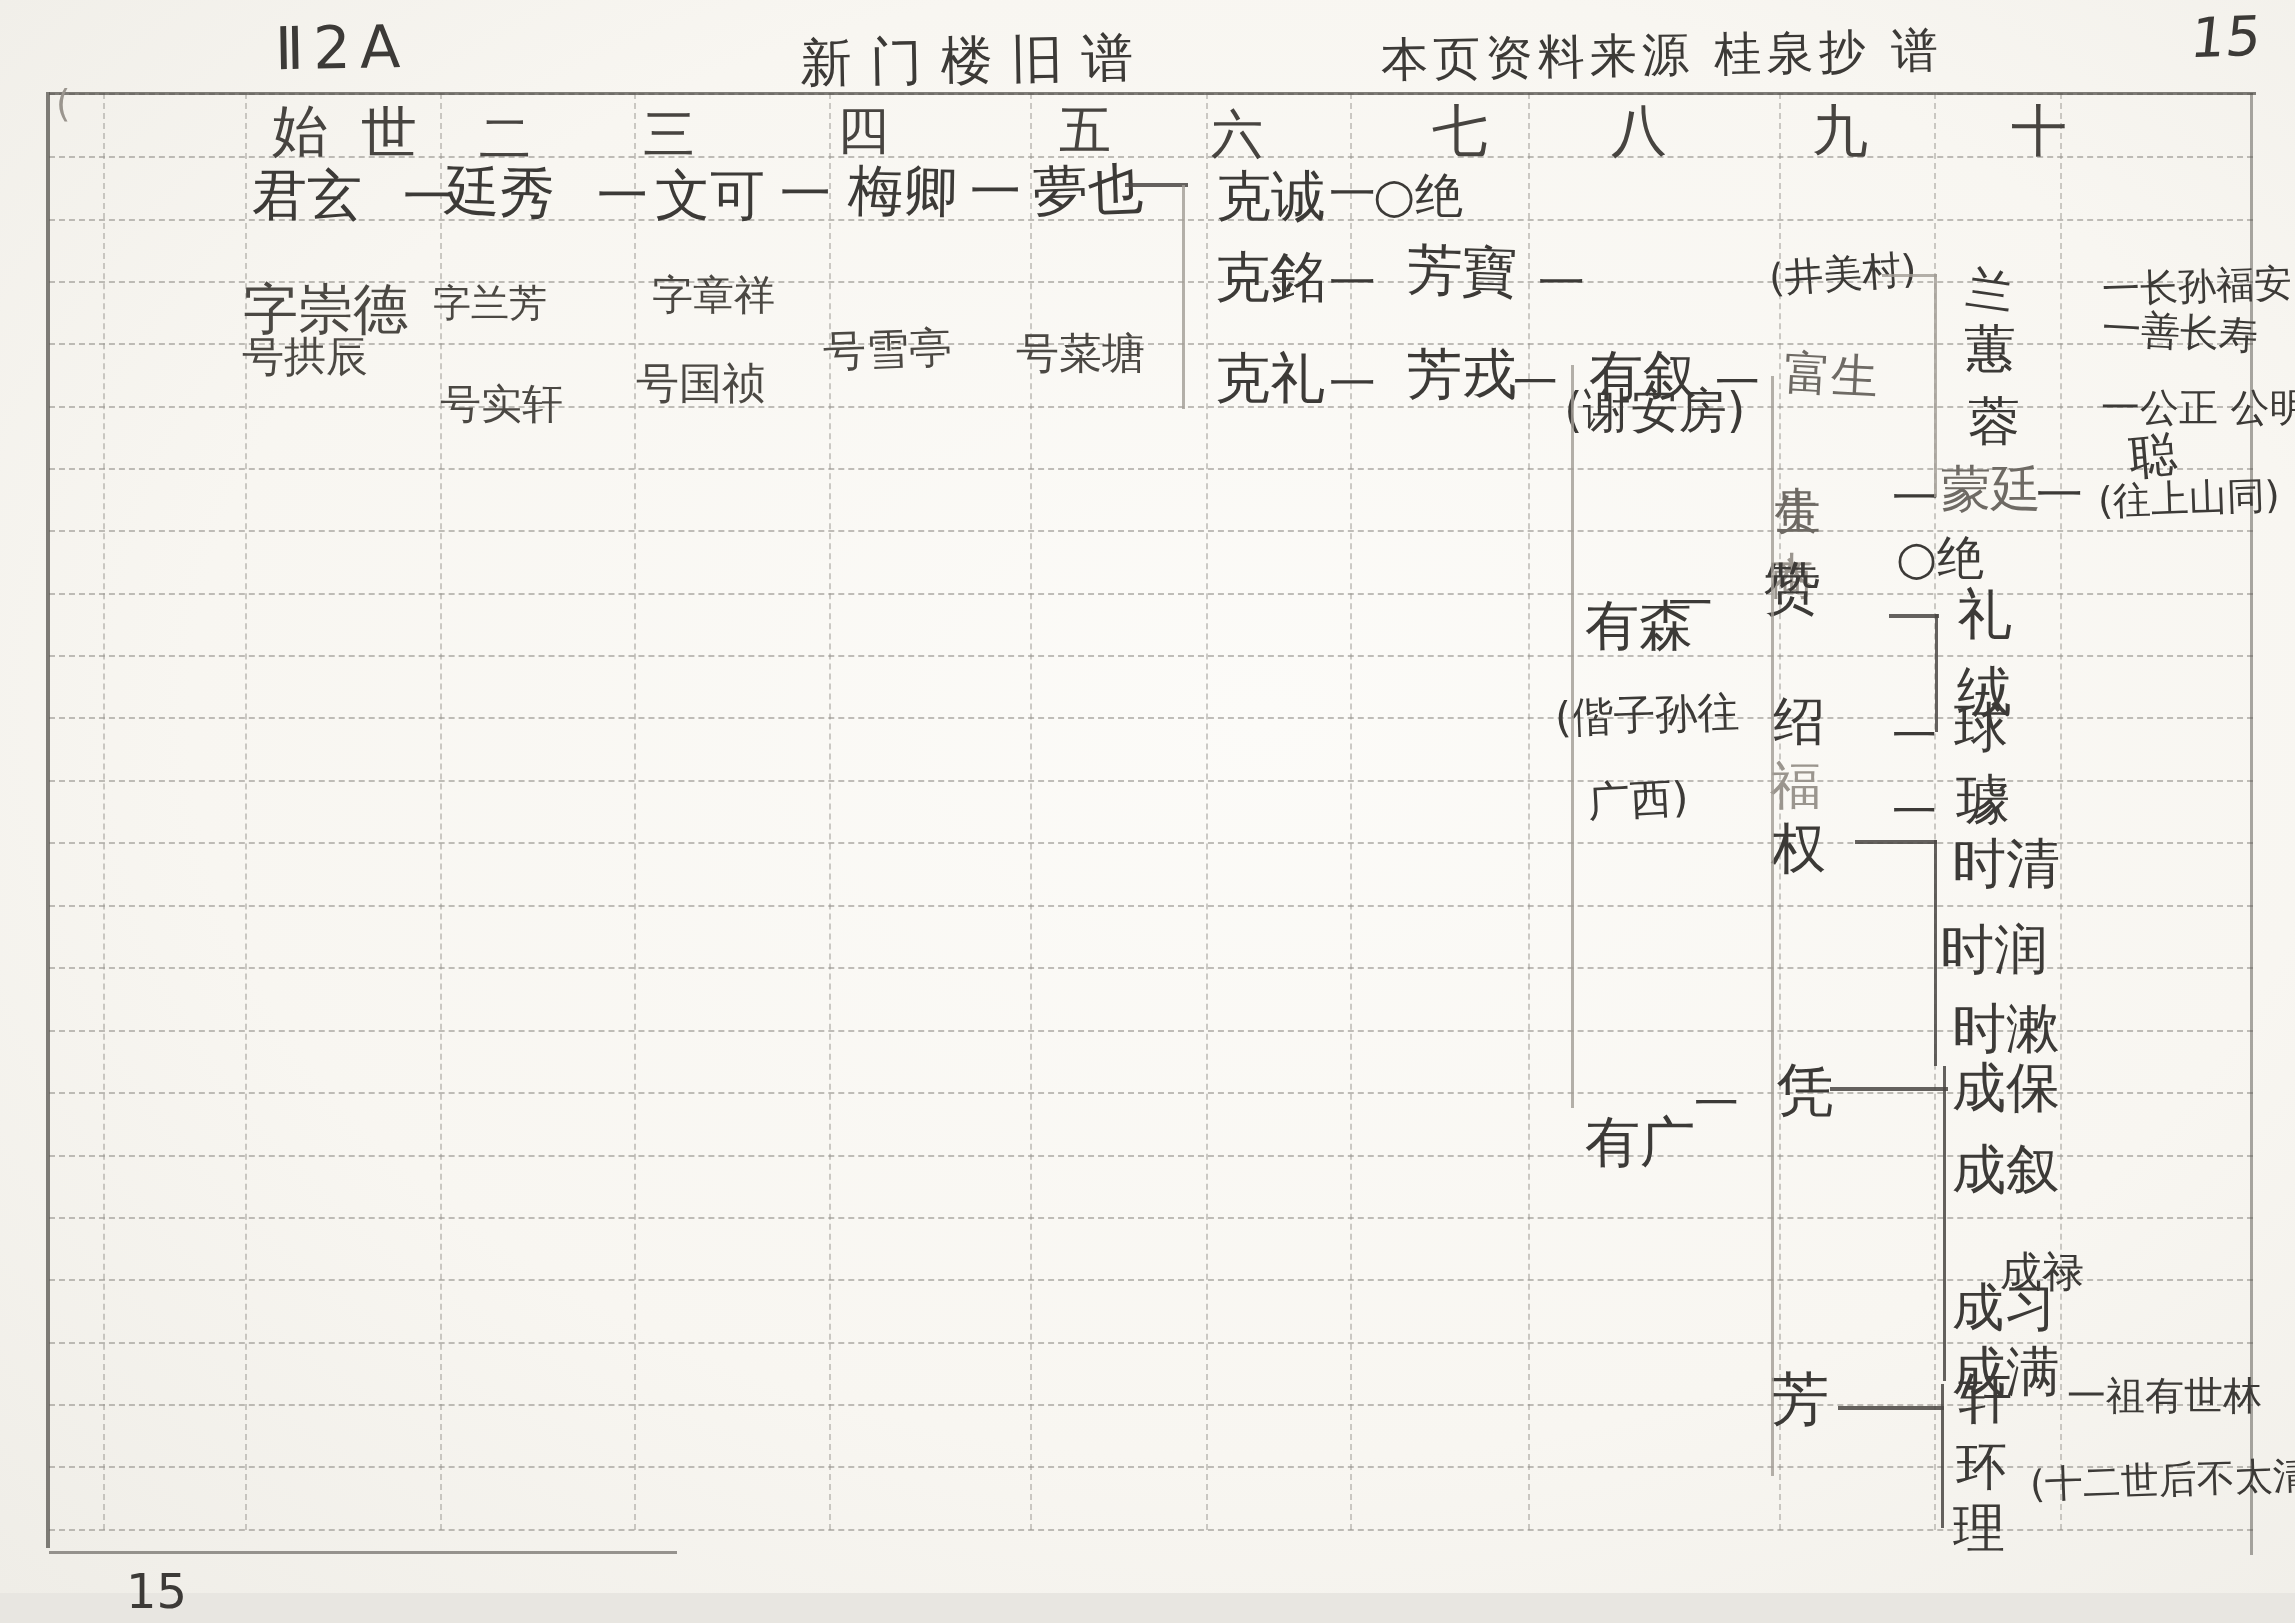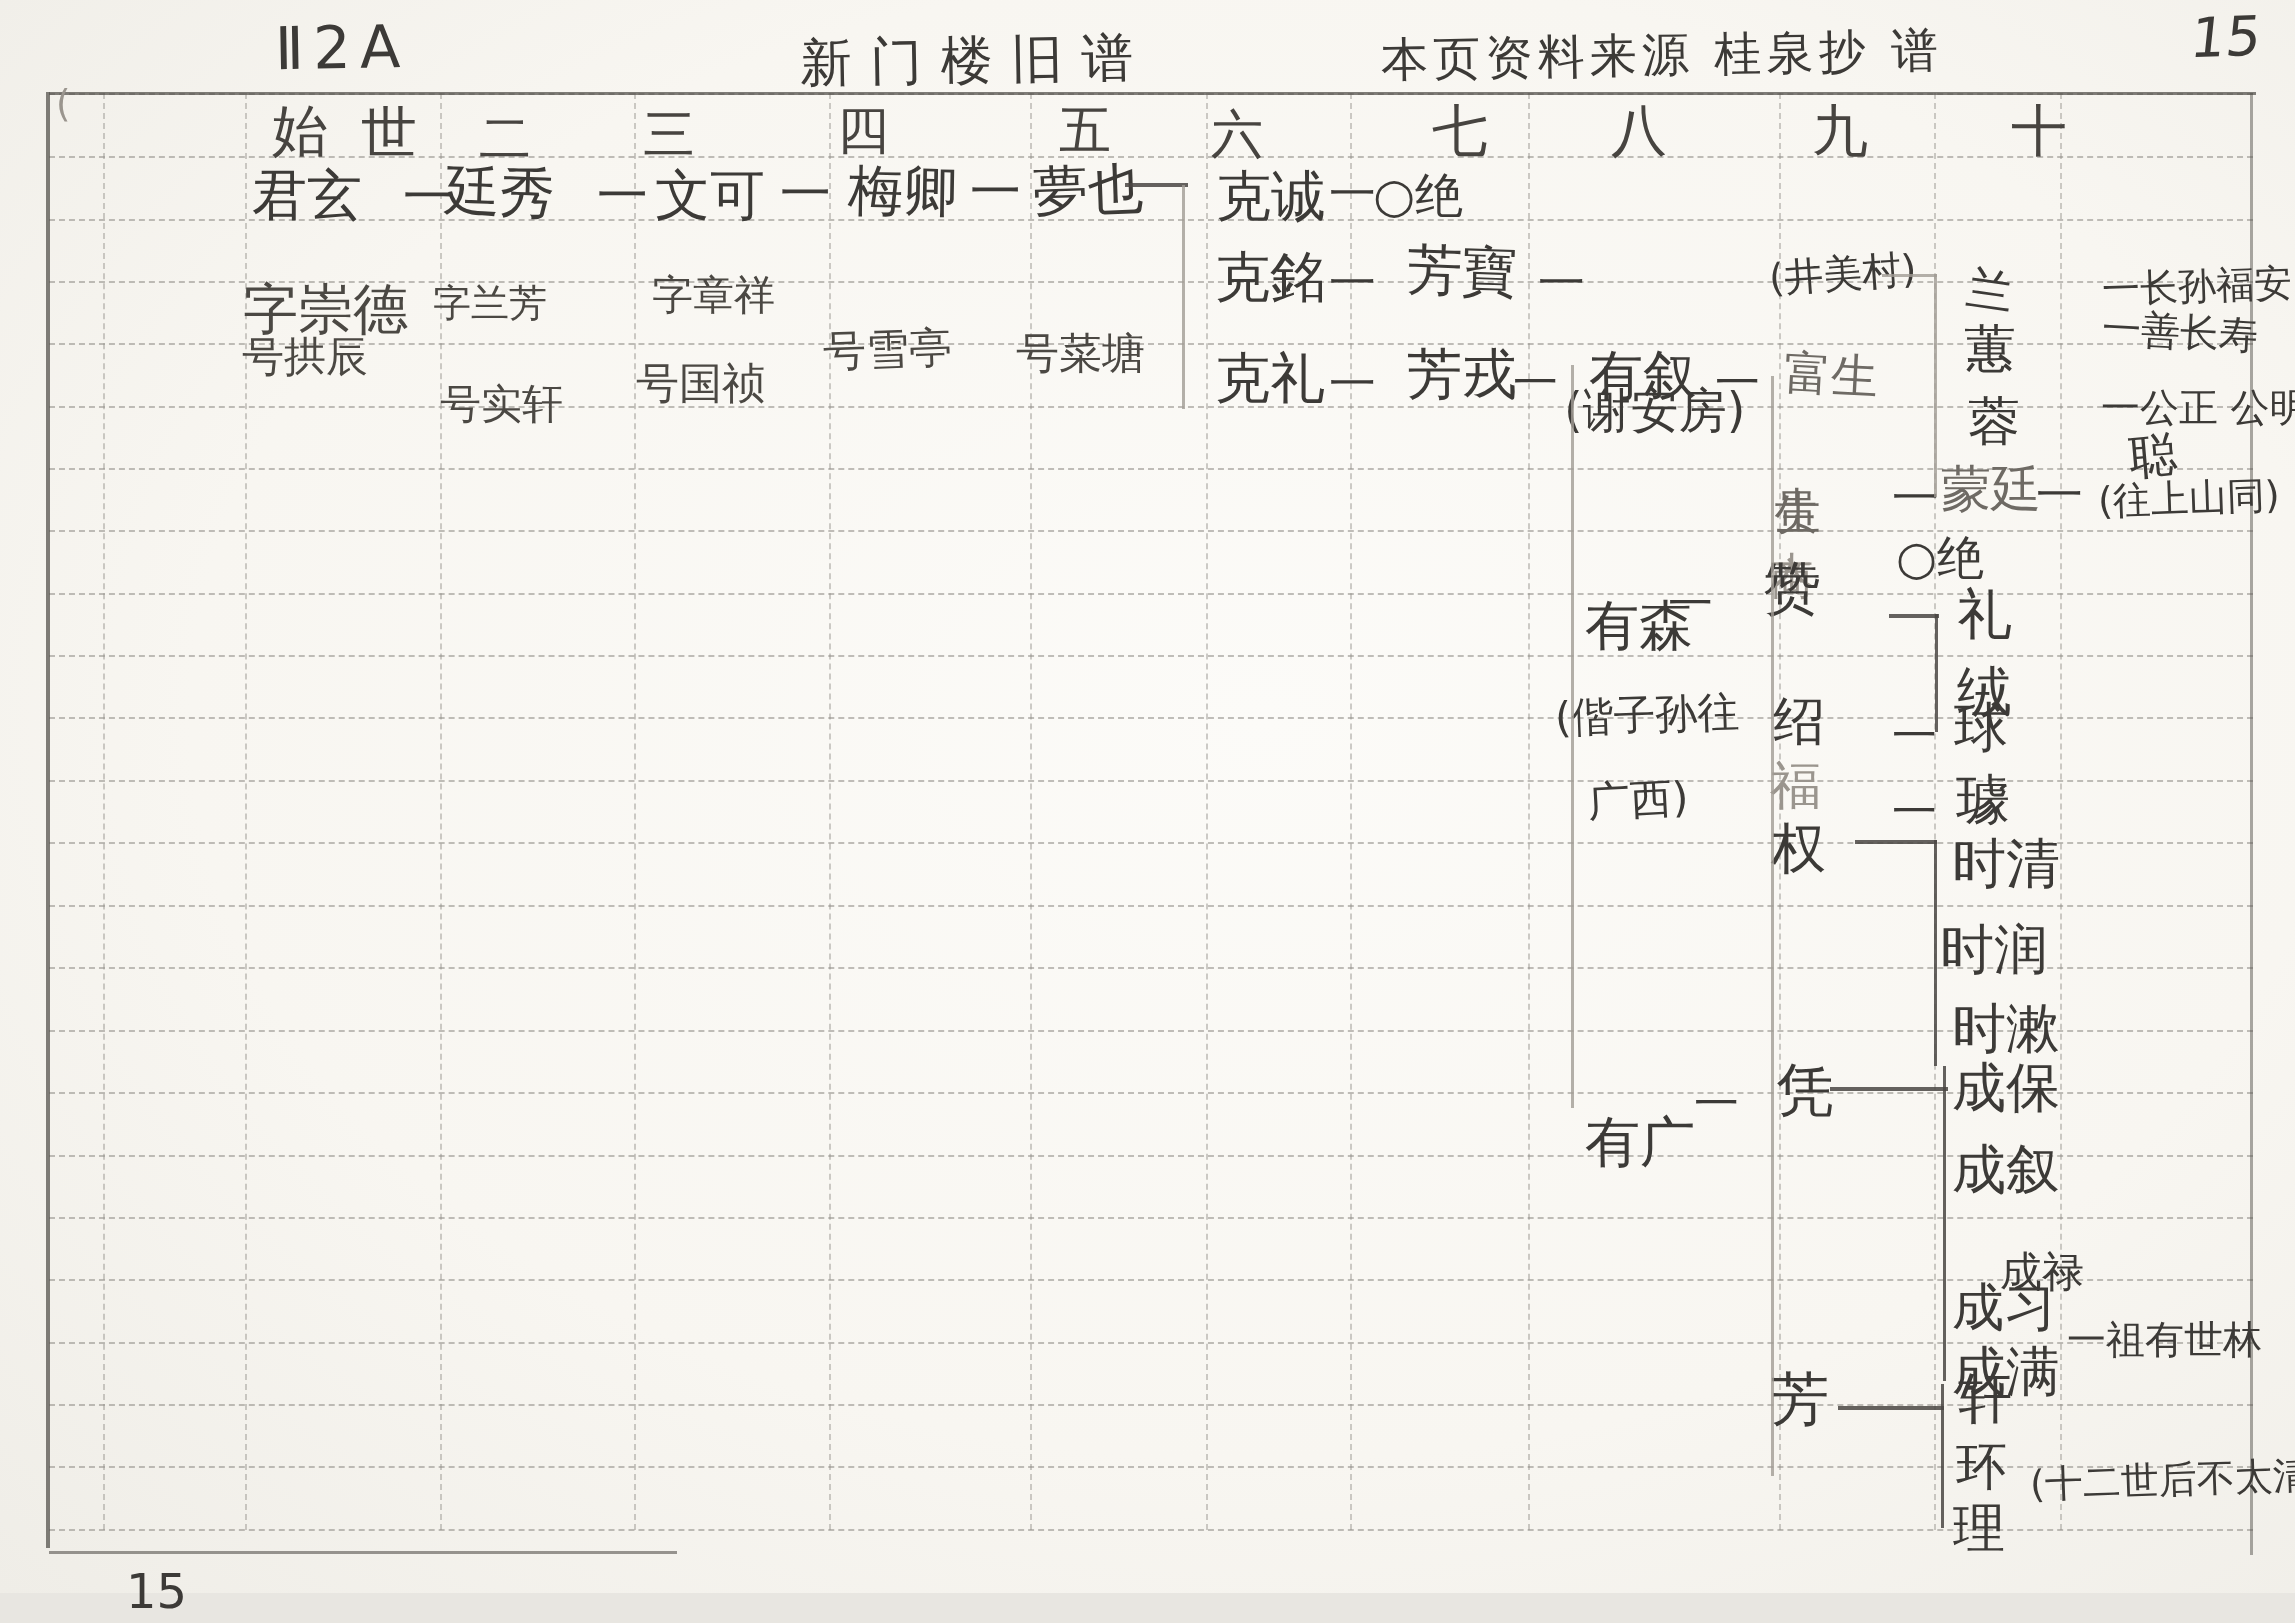--- a/index.html
+++ b/index.html
@@ -170,21 +170,21 @@
       <div class="node k-person" style="left: 1776px; top: 1054px; font-size: 58px;">凭</div>
       <div class="node k-person" style="left: 1952px; top: 1054px; font-size: 54px;">成保</div>
       <div class="node k-person" style="left: 1952px; top: 1136px; font-size: 54px;">成叙</div>
       <div class="node k-person" style="left: 2000px; top: 1210px; font-size: 42px; margin-top: 36px;">成禄</div>
       <div class="node k-person" style="left: 1952px; top: 1275px; font-size: 52px;">成习</div>
       <div class="node k-person" style="left: 1952px; top: 1338px; font-size: 54px;">成满</div>
       <div class="node k-person" style="left: 1771px; top: 1363px; font-size: 58px;">芳</div>
       <div class="node k-person" style="left: 1958px; top: 1365px; font-size: 54px;">轩</div>
       <div class="node k-person" style="left: 1956px; top: 1435px; font-size: 51px;">环</div>
       <div class="node k-person" style="left: 1953px; top: 1496px; font-size: 52px;">理</div>
-      <div class="node k-note" style="left: 2067px; top: 1316px; font-size: 39px; text-align: center;">一祖有世林</div>
+      <div class="node k-note" style="left: 2067px; top: 1372px; font-size: 39px; text-align: center;">一祖有世林</div>
       <div class="node k-note" style="left: 2030px; top: 1456px; font-size: 38px; transform: rotate(-2deg);">(十二世后不太清往</div>
       <div class="tline s-ink" style="left: 1125px; top: 183px; width: 63px; height: 3.9px;"></div>
       <div class="tline s-pencil" style="left: 1182px; top: 185px; width: 3.3px; height: 224px;"></div>
       <div class="tline s-pencil" style="left: 1571px; top: 365px; width: 3.3px; height: 743px;"></div>
       <div class="tline s-pencil" style="left: 1771px; top: 376px; width: 2.6px; height: 1100px;"></div>
       <div class="tline s-pencil" style="left: 1882px; top: 274px; width: 55px; height: 3.3px;"></div>
       <div class="tline s-pencil" style="left: 1934px; top: 274px; width: 2.6px; height: 223px;"></div>
       <div class="tline s-ink" style="left: 1889px; top: 614px; width: 50px; height: 3.9px;"></div>
       <div class="tline s-ink" style="left: 1935px; top: 614px; width: 3.3px; height: 118px;"></div>
       <div class="tline s-ink" style="left: 1855px; top: 840px; width: 82px; height: 3.9px;"></div>

